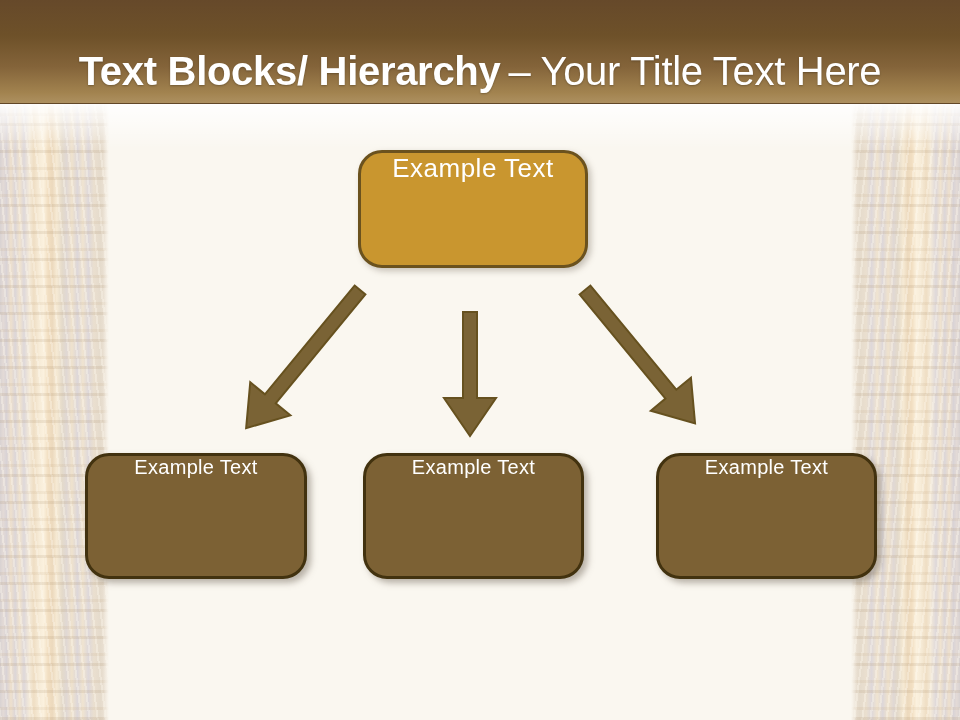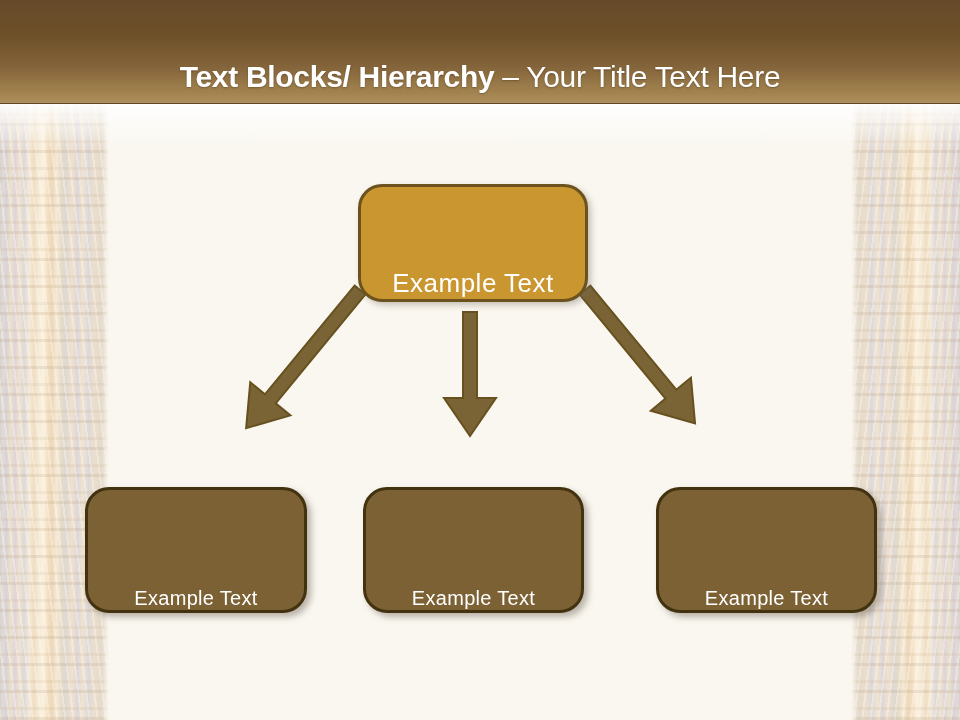--- a/index.html
+++ b/index.html
@@ -14,21 +14,21 @@
   
   .hdr{
     position:absolute;left:0;top:0;right:0;height:103px;
     background:linear-gradient(180deg,#66492A 0%,#6E5129 35%,#84643A 65%,#A2834F 90%,#AD9060 100%);
     border-bottom:1px solid rgba(94,69,37,0.55);
     display:flex;align-items:flex-end;justify-content:center;
     z-index:5;
   }
   .hdr h1{
     margin:0 0 10px 0;
-    font-size:30px;line-height:1.1;
+    font-size:40px;line-height:1.1;
     color:#fff;letter-spacing:-0.3px;
     text-shadow:0 1px 2px rgba(0,0,0,0.25);
     white-space:nowrap;font-weight:400;
   }
   .t-bold{font-weight:700;}
   .t-reg{font-weight:400;margin-left:8px;}
 
   
   .canvas{
     position:absolute;left:0;top:103px;right:0;bottom:0;
@@ -62,26 +62,25 @@
   
   .top-glow{
     position:absolute;left:0;top:0;right:0;height:46px;
     background:linear-gradient(180deg,rgba(255,255,255,0.95),rgba(255,255,255,0));
     pointer-events:none;z-index:3;
   }
 
   
   .node{
     position:absolute;
-    display:flex;align-items:flex-end;justify-content:center;
+    display:flex;align-items:flex-start;justify-content:center;
     color:#fff;text-align:center;
     border-radius:24px;
     box-sizing:border-box;
     z-index:2;
-    margin-top:34px;
   }
   .root{
     left:358px;top:47px;width:230px;height:118px;
     background:#C9962F;
     border:3px solid #6B521E;
     box-shadow:3px 3px 6px rgba(120,110,95,0.40);
     font-size:26px;letter-spacing:0.5px;
   }
   .child{
     top:350px;height:126px;

